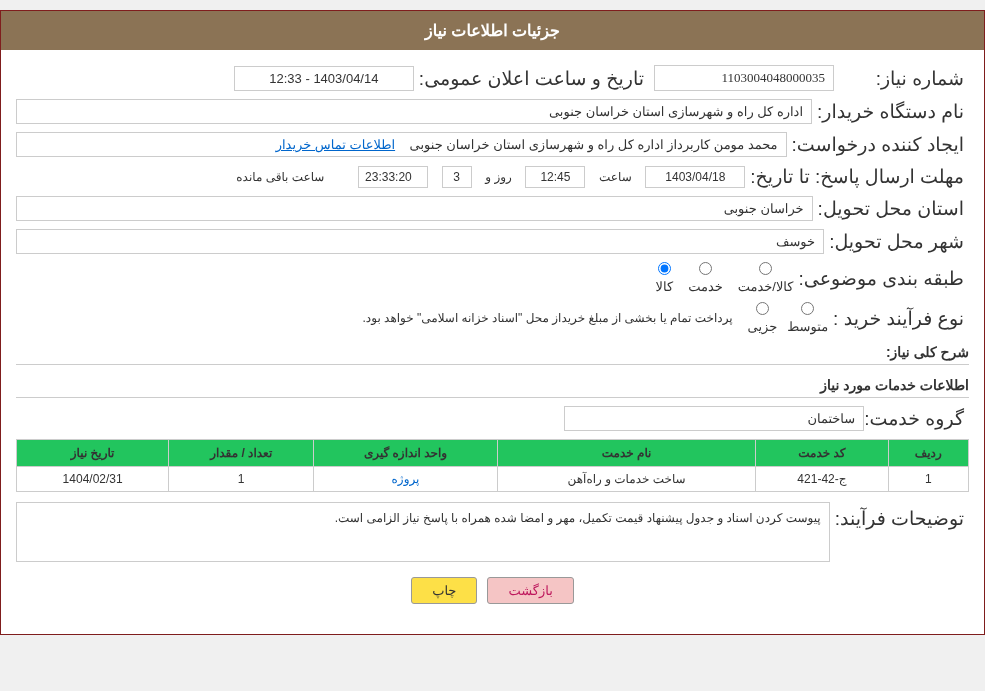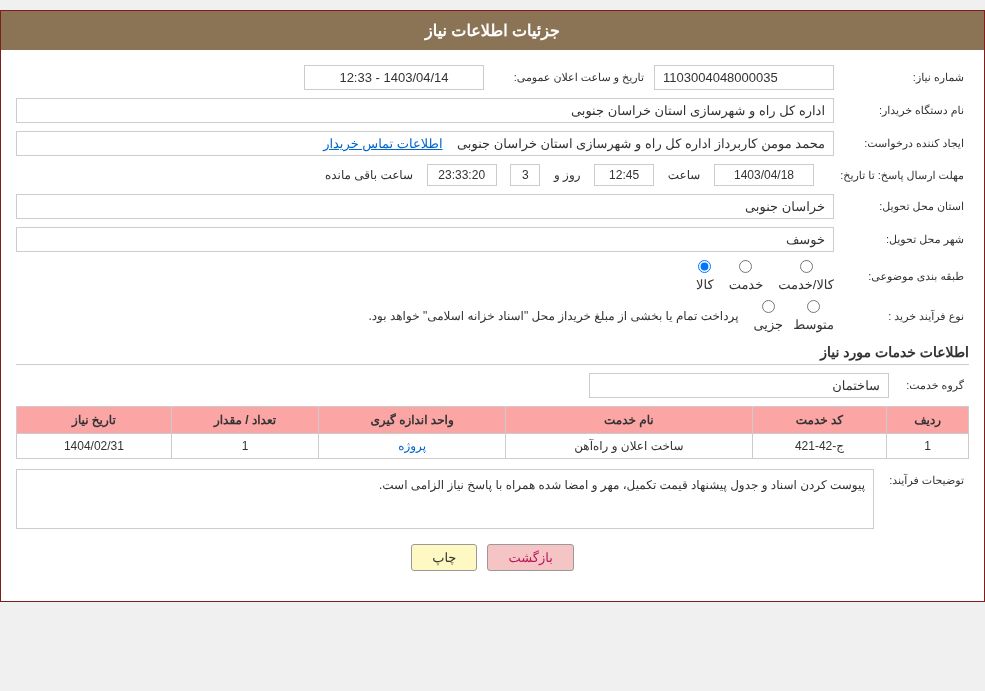--- a/index.html
+++ b/index.html
@@ -28,21 +28,21 @@
       padding: 15px;
     }
     .form-row {
       display: flex;
       align-items: center;
       margin-bottom: 8px;
       gap: 5px;
     }
     .field-label {
       color: #333;
-      font-size: 11px;
+      font-size: 19px;
       white-space: nowrap;
       min-width: 130px;
       text-align: right;
       padding-right: 5px;
     }
     .field-value {
       border: 1px solid #ccc;
       padding: 4px 8px;
       background: #fff;
       min-height: 24px;
@@ -123,21 +123,21 @@
     .service-group-row .field-label {
       min-width: 80px;
     }
     .services-table {
       width: 100%;
       border-collapse: collapse;
       margin-top: 8px;
       font-size: 12px;
     }
     .services-table th {
-      background: #fca5a5;
+      background: #22c55e;
       border: 1px solid #ccc;
       padding: 6px 8px;
       text-align: center;
       font-weight: bold;
     }
     .services-table td {
       border: 1px solid #ccc;
       padding: 5px 11px;
       text-align: center;
     }
@@ -173,21 +173,21 @@
     }
     .btn {
       padding: 5px 20px;
       border: 1px solid #999;
       cursor: pointer;
       font-size: 13px;
       font-family: Tahoma, Arial, sans-serif;
       border-radius: 3px;
     }
     .btn-print {
-      background: #fef9c3;
+      background: #fde047;
       color: #333;
     }
     .btn-back {
       background: #f5c5c5;
       color: #be185d;
     }
     .watermark-area {
       position: relative;
     }
     .col-text {
@@ -205,21 +205,21 @@
 
 <div class="page-wrapper">
   <div class="page-header">
     <span>جزئیات اطلاعات نیاز</span>
   </div>
 
   <div class="content">
 
     <div class="form-row">
       <span class="field-label">شماره نیاز:</span>
-      <div class="field-value narrow" style="text-align:left;">1103004048000035</div>
+      <div class="field-value narrow" style="text-align:right;font-family:Liberation Serif, serif;">1103004048000035</div>
       <span class="field-label" style="min-width:160px;">تاریخ و ساعت اعلان عمومی:</span>
       <div class="field-value narrow" style="text-align:center;min-width:180px;">1403/04/14 - 12:33</div>
     </div>
 
     <div class="form-row">
       <span class="field-label">نام دستگاه خریدار:</span>
       <div class="field-value">اداره کل راه و شهرسازی استان خراسان جنوبی</div>
     </div>
 
     <div class="form-row">
@@ -236,21 +236,21 @@
       <div class="inline-box" style="min-width:100px;text-align:center;">1403/04/18</div>
       &nbsp;
       <span class="small-label">ساعت</span>
       &nbsp;
       <div class="inline-box" style="min-width:60px;text-align:center;">12:45</div>
       &nbsp;
       <span class="small-label">روز و</span>
       &nbsp;
       <div class="inline-box" style="min-width:30px;text-align:center;">3</div>
       &nbsp;
-      <div class="inline-box" style="min-width:70px;text-align:center;">23:33:20</div>
+      <div class="inline-box" style="min-width:70px;text-align:left;margin-left:20px;">23:33:20</div>
       &nbsp;
       <span class="small-label">ساعت باقی مانده</span>
     </div>
 
     <div class="form-row">
       <span class="field-label">استان محل تحویل:</span>
       <div class="field-value">خراسان جنوبی</div>
     </div>
 
     <div class="form-row">
@@ -284,20 +284,23 @@
           <span>متوسط</span>
         </div>
         <div class="radio-item">
           <input type="radio" name="purchase" style="">
           <span>جزیی</span>
         </div>
       </div>
       <span class="small-label" style="color:#333;font-size:12px;">پرداخت تمام یا بخشی از مبلغ خریداز محل "اسناد خزانه اسلامی" خواهد بود.</span>
     </div>
 
+    <div class="section-title">
+      <span>شرح کلی نیاز:</span>
+    </div>
 
     <div class="services-section">
       <div class="services-title">اطلاعات خدمات مورد نیاز</div>
 
       <div class="service-group-row">
         <span class="field-label" style="min-width:80px;">گروه خدمت:</span>
         <div class="field-value" style="max-width:300px;">ساختمان</div>
       </div>
 
       <table class="services-table">
@@ -308,21 +311,21 @@
             <th>نام خدمت</th>
             <th>واحد اندازه گیری</th>
             <th>تعداد / مقدار</th>
             <th>تاریخ نیاز</th>
           </tr>
         </thead>
         <tbody id="services-tbody">
         <tr>
       <td>1</td>
       <td>ج-42-421</td>
-      <td>ساخت اعلان و راه‌آهن</td>
+      <td>ساخت خدمات و راه‌آهن</td>
       <td class="blue-link">پروژه</td>
       <td>1</td>
       <td>1404/02/31</td>
     </tr>
           </tbody>
       </table>
     </div>
 
     <div class="buyer-notes" style="margin-top:10px;">
       <span class="field-label" style="min-width:90px;text-align:right;padding-top:5px;">توضیحات فرآیند:</span>

